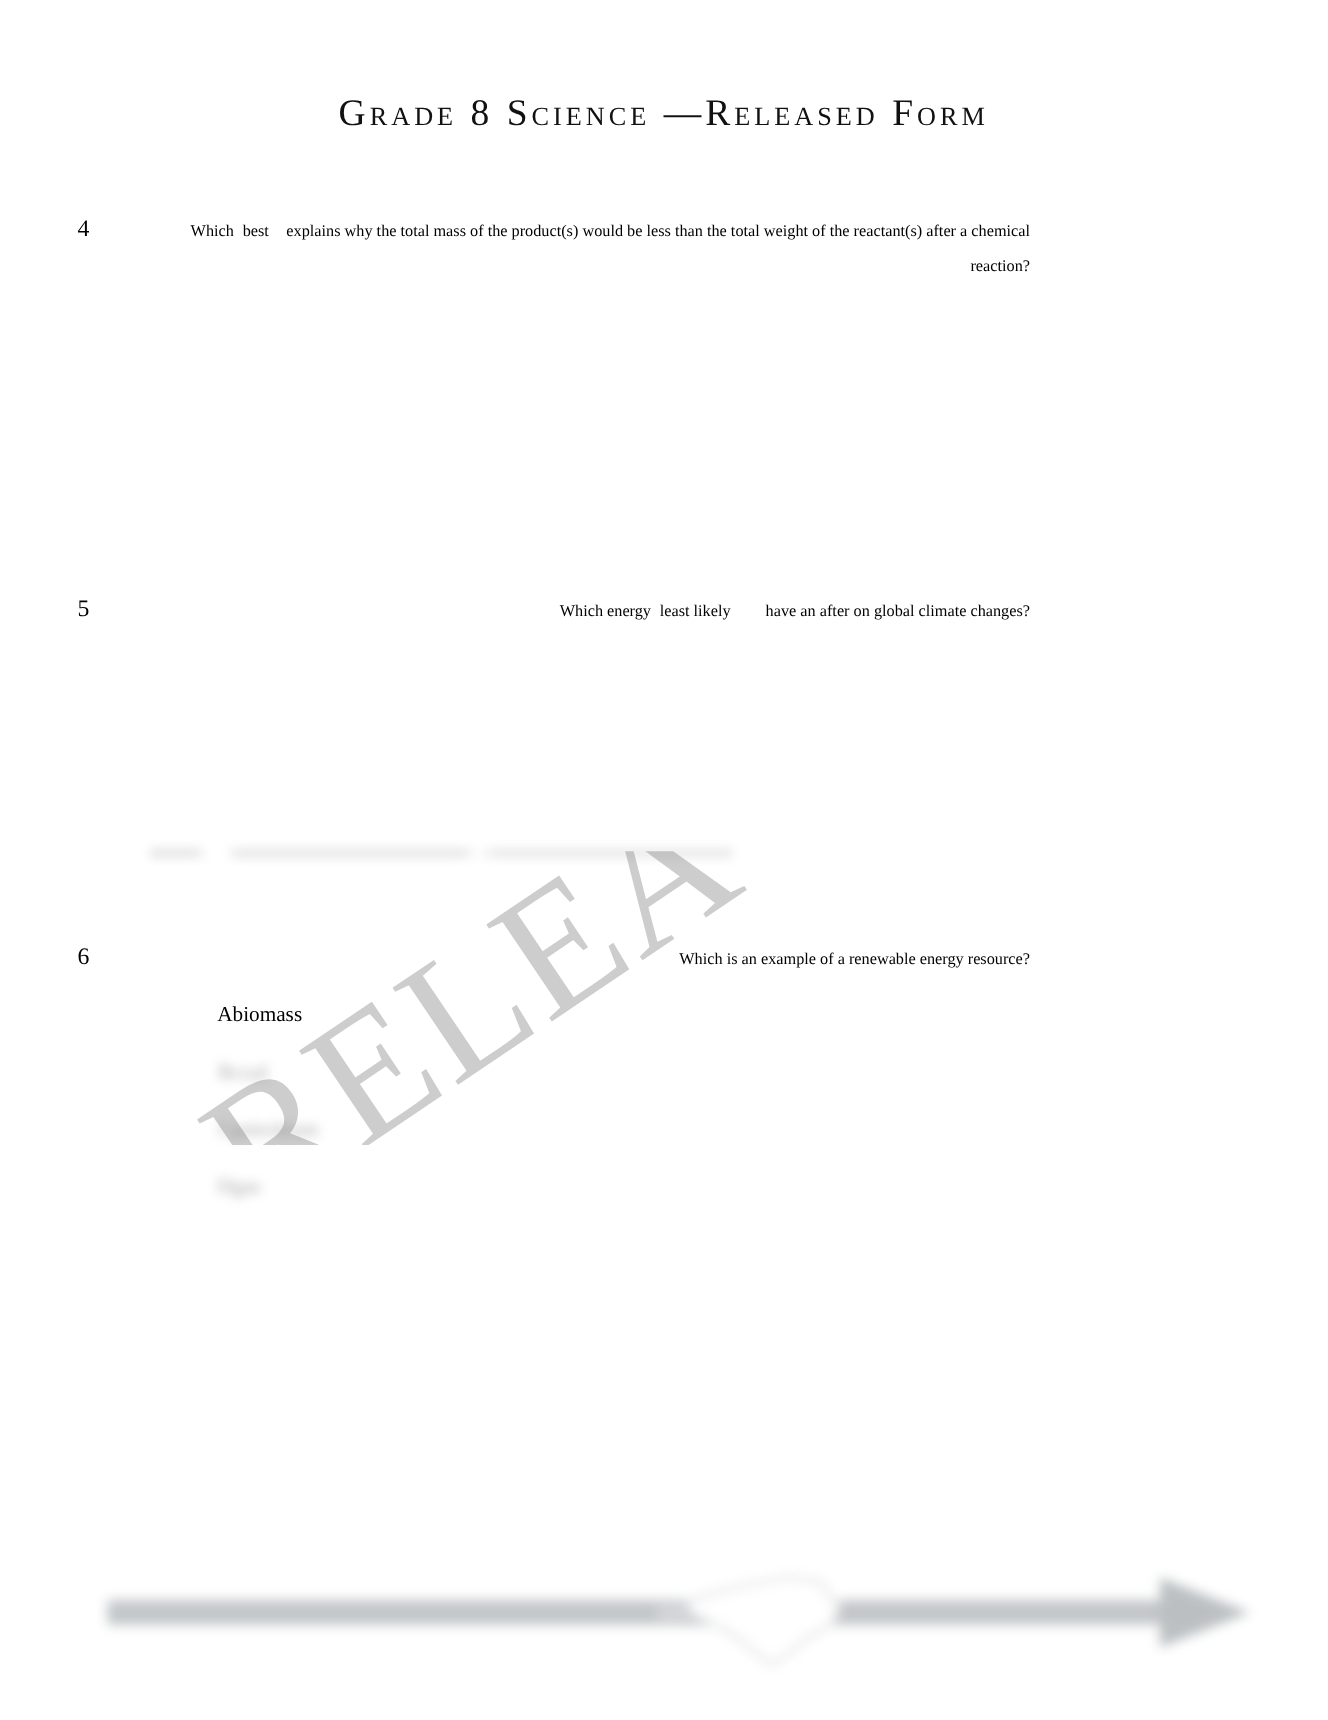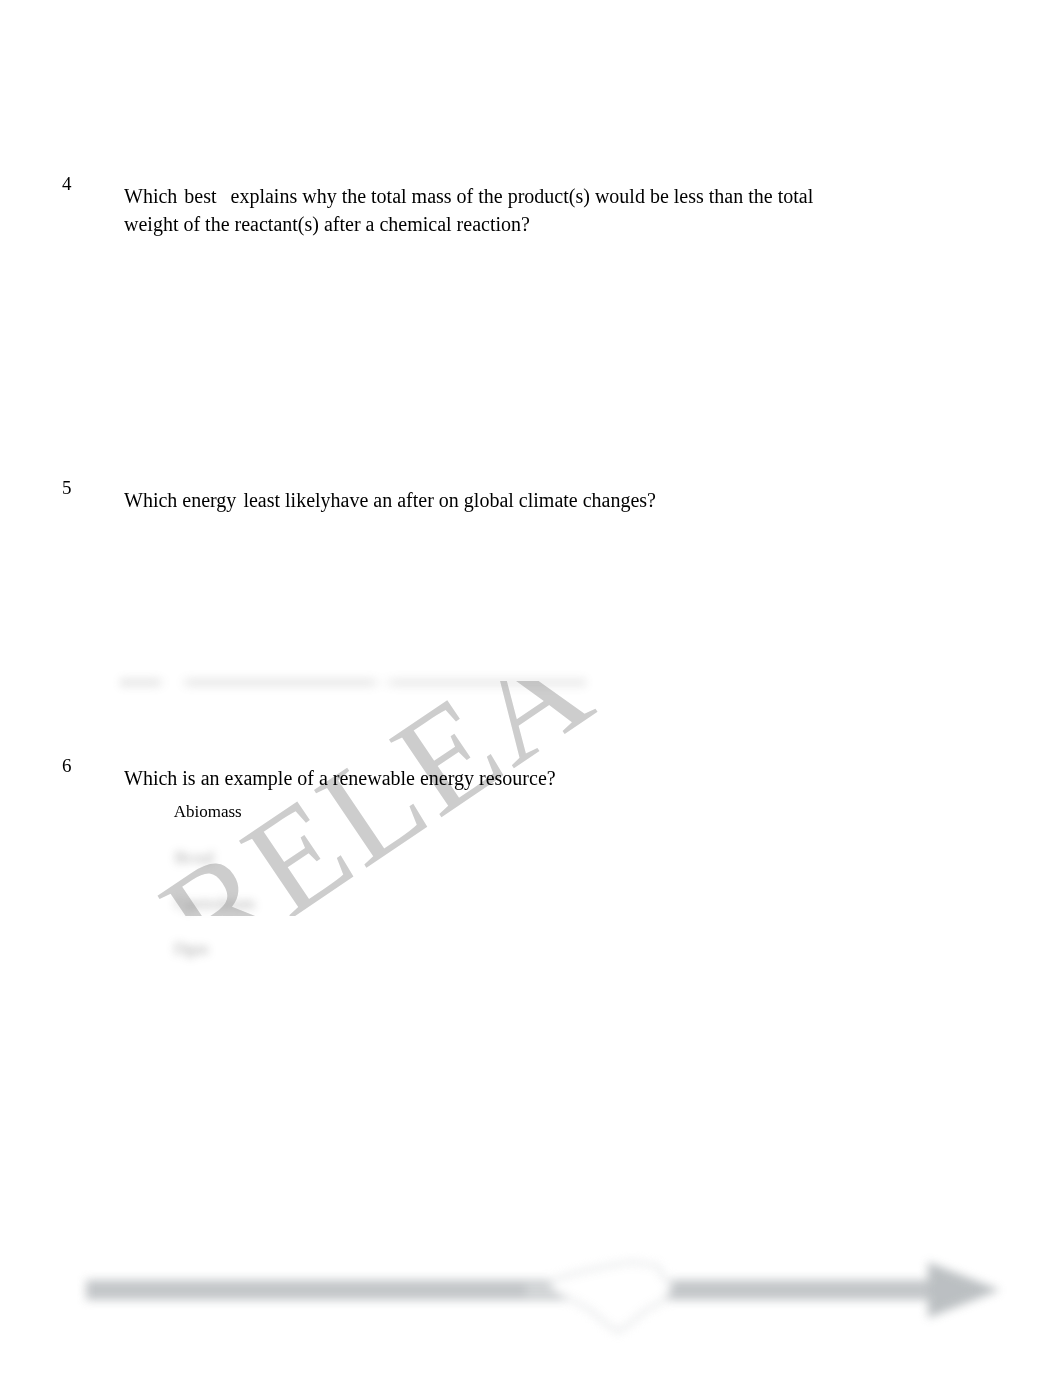--- a/index.html
+++ b/index.html
@@ -70,29 +70,29 @@
   .q-num {
     position: absolute;
     left: 62px;
     top: 0;
     font-size: 19px;
     line-height: 28px;
   }
   .q-text {
     position: absolute;
     left: 124px;
-    top: 12px;
+    top: 1px;
     width: 700px;
-    font-size: 20px;
+    font-size: 13px;
     line-height: 28px;
-    text-align: left;
+    text-align: right;
   }
   .sp-before { margin-left: 7px; }
   .sp-after  { margin-right: 14px; }
-  .sp-after-wide { }
+  .sp-after-wide { margin-right: 28px; }
 
   
   .option {
     position: absolute;
     left: 124px;
     font-size: 17px;
     line-height: 26px;
     white-space: nowrap;
     text-align: right;
   }
@@ -146,20 +146,21 @@
 </style>
 </head>
 <body>
 
 <div class="page">
 
   <div class="watermark-clip">
     <div class="watermark-text">RELEA</div>
   </div>
 
+  <div class="doc-title">Grade 8 Science —Released Form</div>
 
   <div class="question" style="top:170px;">
     <div class="q-num">4</div>
     <div class="q-text">
       <span>Which</span><span class="sp-before sp-after">best</span><span>explains why the total mass of the product(s) would be less than the total weight of the reactant(s) after a chemical reaction?</span>
     </div>
   </div>
 
   <div class="question" style="top:474px;">
     <div class="q-num">5</div>

